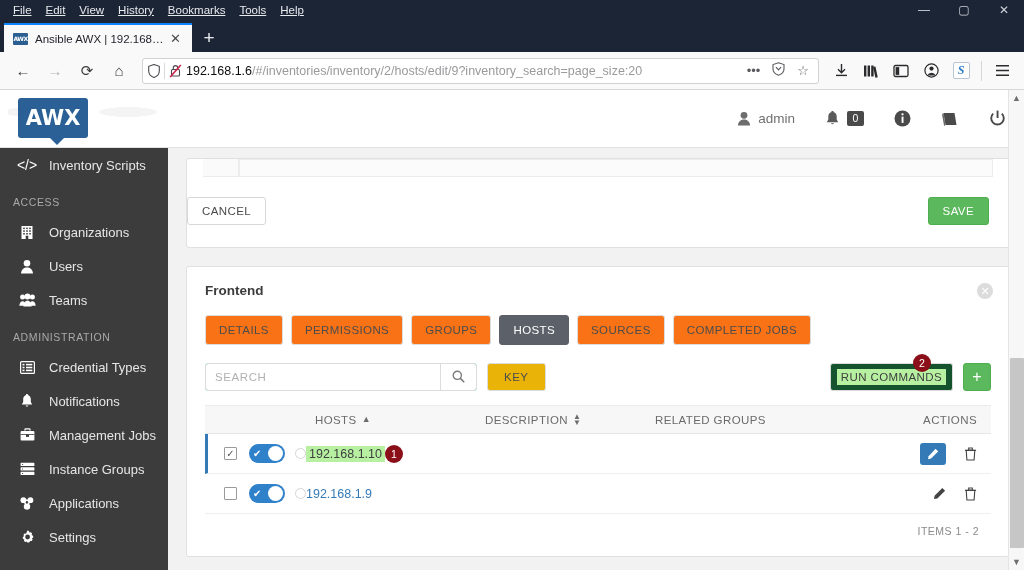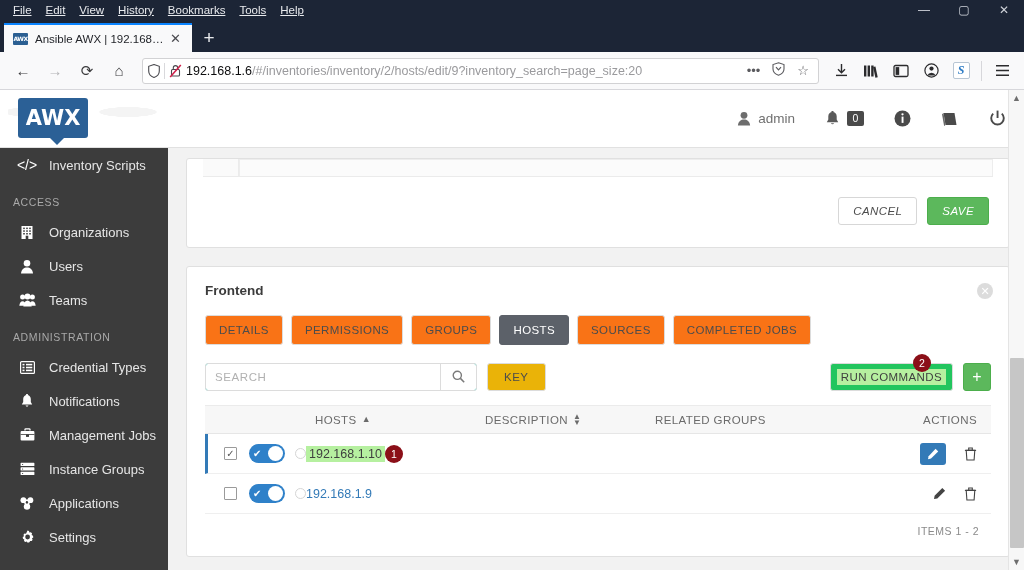--- a/index.html
+++ b/index.html
@@ -186,22 +186,22 @@
 
   
   .card-top { padding: 0; margin-bottom: 18px; }
   .fake-field-row {
     display: flex; height: 18px; border-bottom: 1px solid #ebebeb;
     margin: 0 16px;
   }
   .ff-a { width: 36px; border-right: 1px solid #ebebeb; background: #fafafa; }
   .ff-b { flex: 1 1 auto; background: #fbfbfb; border: 1px solid #ededed; border-bottom: none;}
   .card-top-actions {
-    display: flex; justify-content: flex-end; align-items: center;
-    gap: 10px; padding: 20px 20px 22px 0; font-style: italic;
+    display: flex; justify-content: space-between; align-items: center;
+    padding: 20px 20px 22px 0;
   }
   .btn {
     font-size: 11.5px; letter-spacing: 0.4px;
     border-radius: 3px; padding: 7px 14px;
     display: inline-flex; align-items: center; justify-content: center;
     white-space: nowrap;
   }
   .btn-default { background:#fff; border: 1px solid #d7d7d7; color: #4c4c4c; }
   .btn-green { background: #5cb85c; border: 1px solid #4cae4c; color: #fff; }
 
@@ -249,21 +249,21 @@
   .key-btn {
     height: 28px; padding: 0 16px; border: 1px solid #dcdcdc;
     border-radius: 3px; background: #eab308; color: #4c4c4c;
     font-size: 11.5px; letter-spacing: 0.5px;
     display: flex; align-items: center;
   }
   .toolbar-spacer { flex: 1 1 auto; }
   .run-wrap { position: relative; }
   .run-btn {
     height: 28px; border: 1px solid #dcdcdc; border-radius: 3px;
-    background: #22c55e; display: flex; align-items: center;
+    background: #14532d; display: flex; align-items: center;
     padding: 4px 6px;
   }
   .run-btn span.hl {
     background: #b6f0a0; color: #3f3f3f; font-size: 11.5px;
     letter-spacing: 0.4px; padding: 2px 4px;
   }
   .marker {
     position: absolute; background: #8b0f18; color: #fff;
     border-radius: 50%; width: 18px; height: 18px;
     font-size: 10.5px; display: flex; align-items: center;

